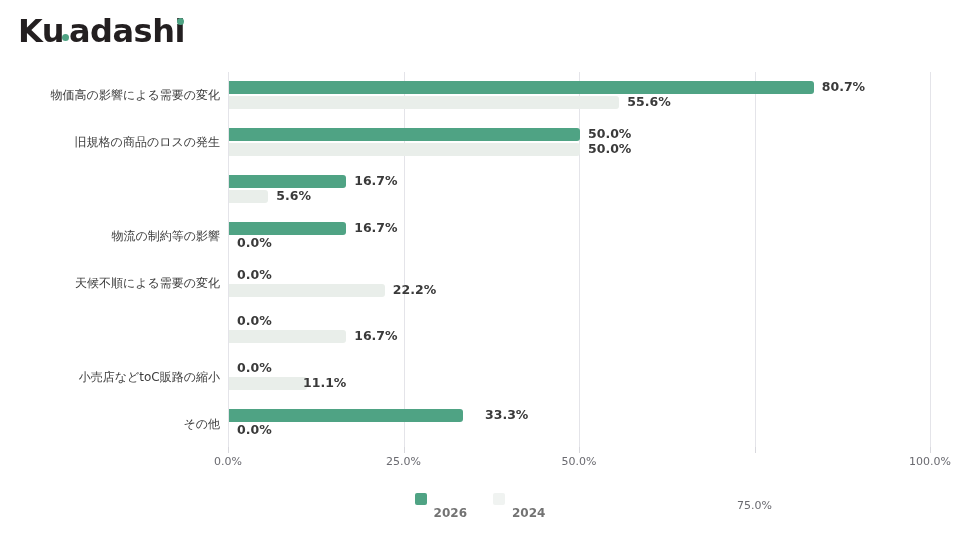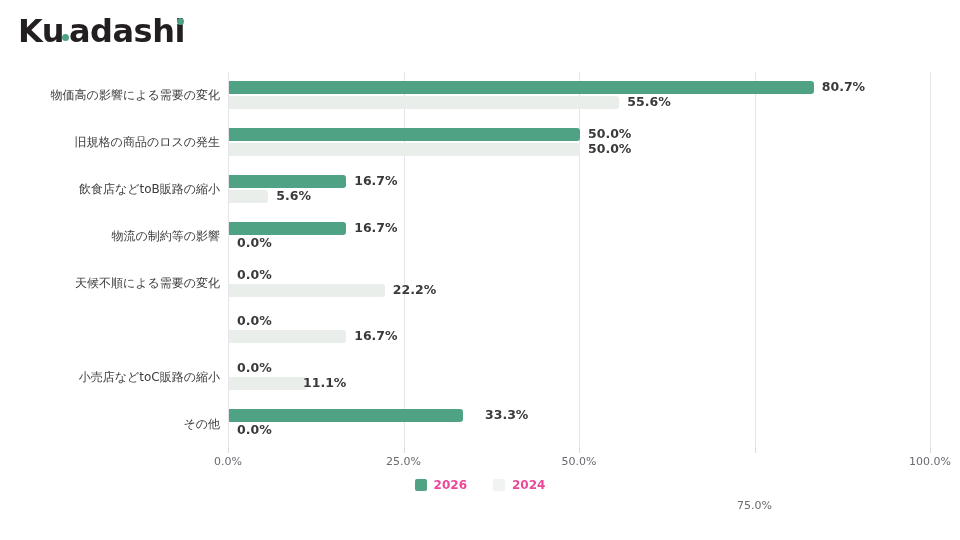--- a/index.html
+++ b/index.html
@@ -181,22 +181,23 @@
     gap: 7px;
   }
   .legend-swatch {
     width: 12px;
     height: 12px;
     border-radius: 2px;
   }
   .legend-label {
     font-size: 12px;
     font-weight: 700;
-    color: #ec4899;
-    font-family: "DejaVu Sans", "Liberation Sans", sans-serif;
+    color: #737373;
+    font-family: "DejaVu Sans", "Liberation Sans", sans-serif;
+    margin-top: 28px;
   }
 </style>
 </head>
 <body>
 
 <div class="logo-wrap">
   <div class="logo-text"><span>Ku</span><span class="logo-dot-r"></span><span>adashi</span><span class="logo-dot-i"></span></div>
 </div>
 
 <div class="chart">
@@ -223,21 +224,20 @@
       <div class="row" style="top: 52.875px; height: 46.875px;">
         <div class="cat-label">旧規格の商品のロスの発生</div>
         <div class="bars" style="height: 46.875px;">
           <div class="bar s2026" style="width: 351px; background: rgb(79, 163, 132);"></div>
           <div class="val s2026" style="left: 359px;">50.0%</div>
           <div class="bar s2024" style="width: 351px; background: rgb(233, 238, 234);"></div>
           <div class="val s2024" style="left: 359px;">50.0%</div>
         </div>
       </div>
       <div class="row" style="top: 99.75px; height: 46.875px;">
-        <div class="cat-label">飲食店などtoB販路の縮小</div>
         <div class="bars" style="height: 46.875px;">
           <div class="bar s2026" style="width: 117.234px; background: rgb(79, 163, 132);"></div>
           <div class="val s2026" style="left: 125.234px;">16.7%</div>
           <div class="bar s2024" style="width: 39.312px; background: rgb(233, 238, 234);"></div>
           <div class="val s2024" style="left: 47.312px;">5.6%</div>
         </div>
       </div>
       <div class="row" style="top: 146.625px; height: 46.875px;">
         <div class="cat-label">物流の制約等の影響</div>
         <div class="bars" style="height: 46.875px;">

